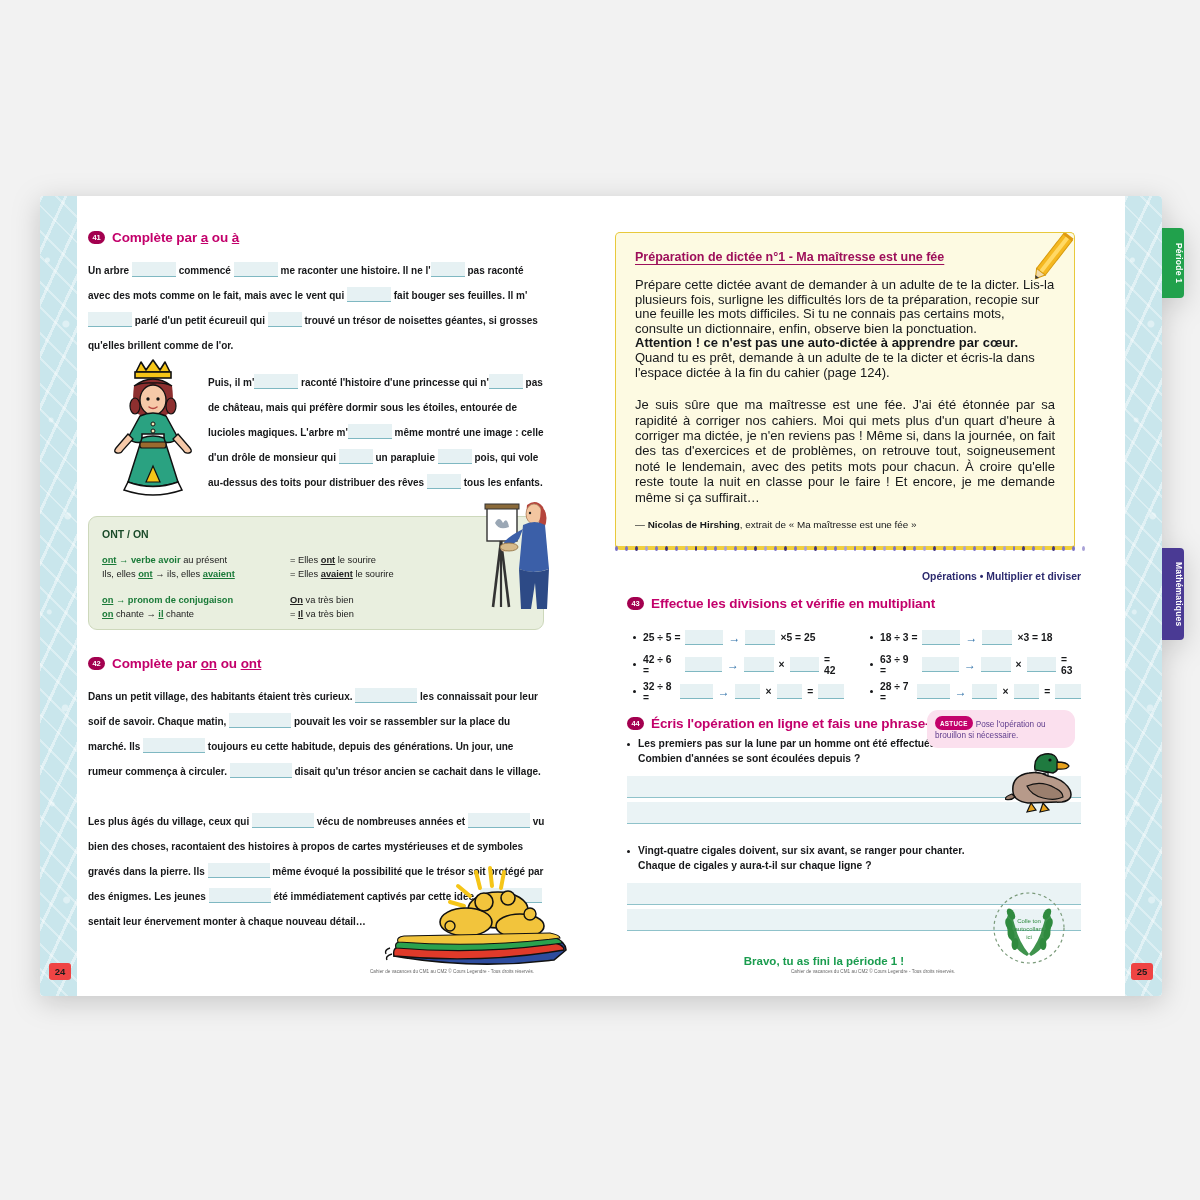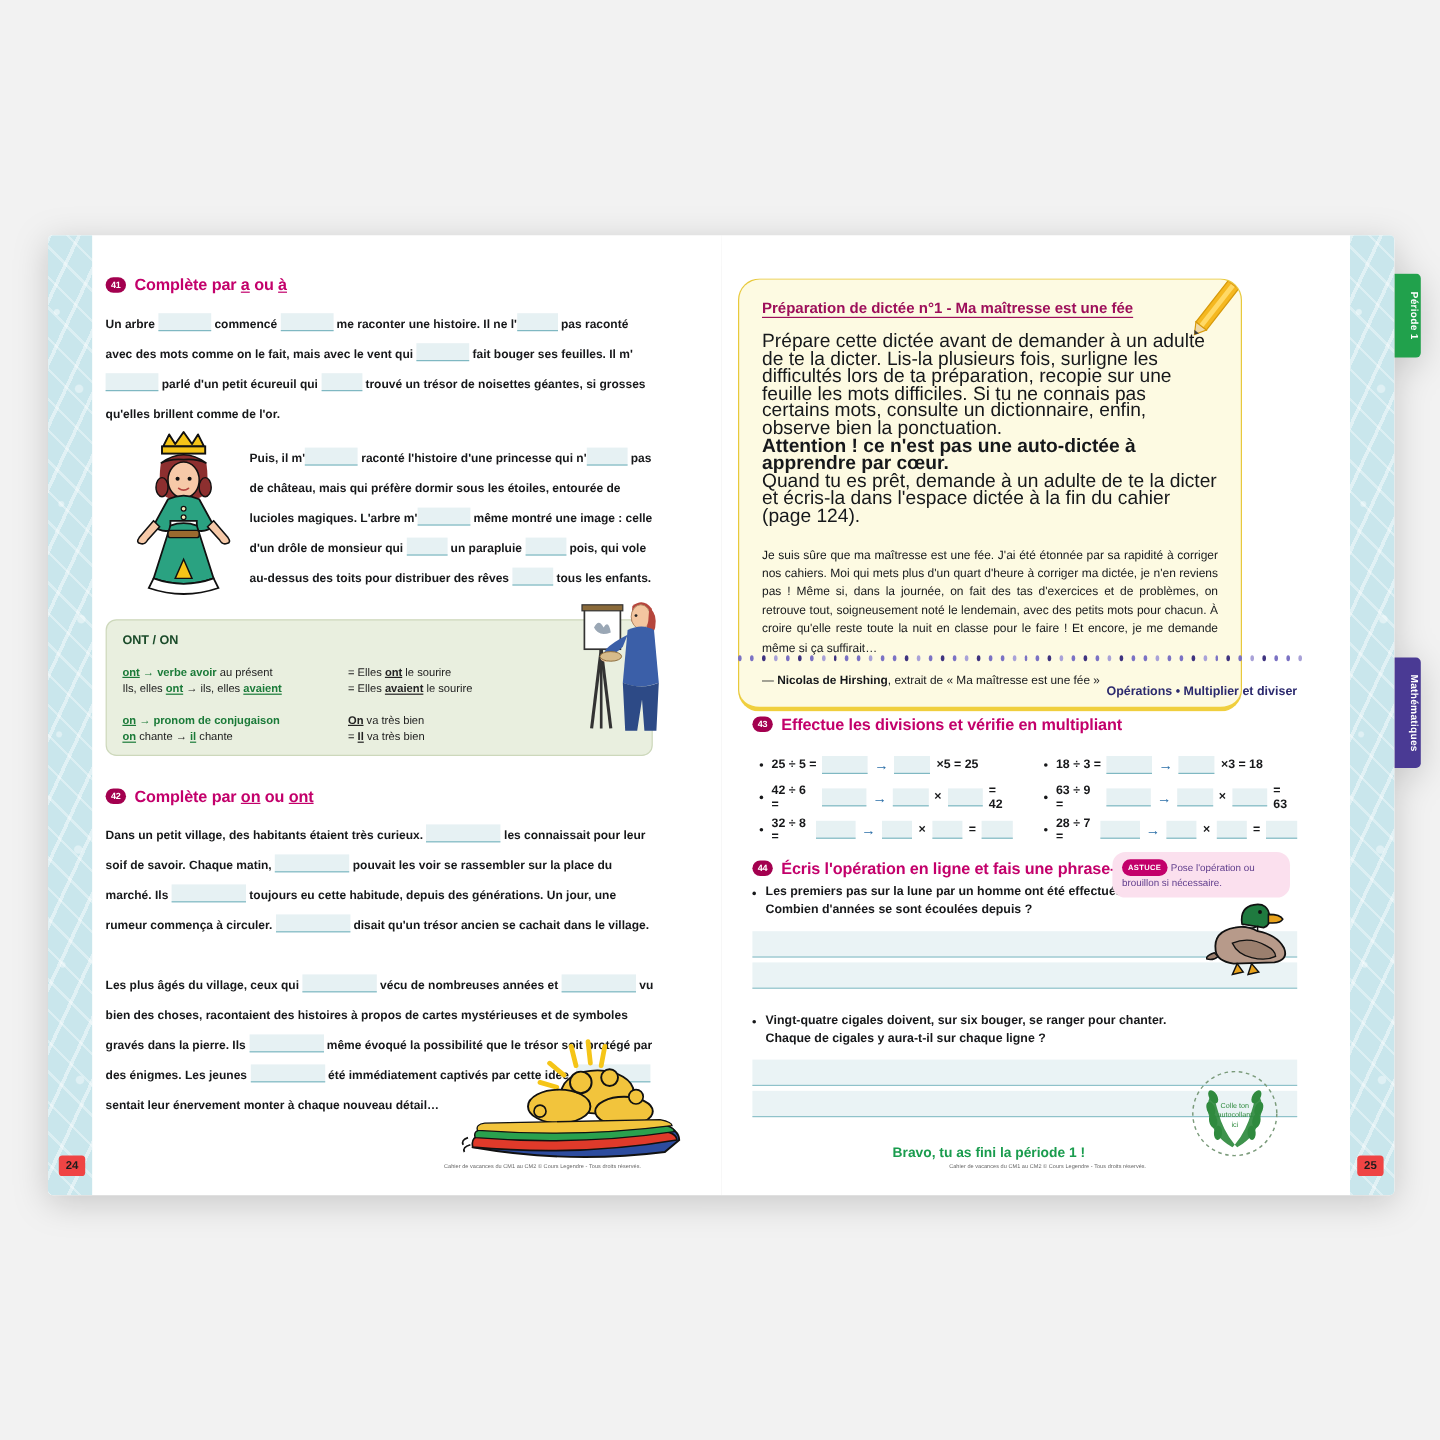--- a/index.html
+++ b/index.html
@@ -121,22 +121,22 @@
     border:1px solid #e8c93c;
     border-bottom:4px solid #f0cf3e;
     border-radius:5px;
     padding:17px 19px 16px 19px;
     overflow:hidden;
   }
   #dictation-title {
     color:#9d0f5a; font-weight:bold; font-size:12.5px;
     text-decoration:underline; text-underline-offset:3px;
   }
-  .dict-txt { font-size:16px; line-height:14.6px; color:#16181b; }
-  .dict-extract { font-size:10px; line-height:15.4px; color:#16181b; text-align:justify; }
+  .dict-txt { font-size:13px; line-height:14.6px; color:#16181b; }
+  .dict-extract { font-size:13px; line-height:15.4px; color:#16181b; text-align:justify; }
 
   
   #pencil-icon {
     position:absolute; right:-6px; top:-4px;
     width:58px; height:58px;
     transform:rotate(0deg);
   }
 
   
   #dot-divider { display:flex; align-items:center; gap:7px; }
@@ -338,21 +338,21 @@
   </div>
 
   <div class="page page-right">
     <div class="edge-strip edge-right"></div>
 
     <div class="side-tab" id="tab-periode">Période 1</div>
     <div class="side-tab" id="tab-matiere">Mathématiques</div>
 
     <div class="content content-right">
 
-      <div id="dictation-box" style="position:absolute;top:36px;left:0;width:420px;border-radius:18px;">
+      <div id="dictation-box" style="position:absolute;top:36px;left:0;width:460px;">
         <svg id="pencil-icon" viewBox="0 0 58 58">
           <g transform="rotate(38 29 29)">
             <rect x="24" y="2" width="11" height="44" fill="#f5b820" stroke="#d79a0c" stroke-width="1"></rect>
             <rect x="27.5" y="2" width="4" height="44" fill="#ffd966"></rect>
             <path d="M24 46 l5.5 9 l5.5 -9 z" fill="#f0d9a8" stroke="#d79a0c" stroke-width="1"></path>
             <path d="M27 52 l2.5 3 l2.5 -3 z" fill="#3a3a3a"></path>
             <rect x="24" y="0" width="11" height="3" fill="#e09a12"></rect>
           </g>
         </svg>
 
@@ -519,21 +519,21 @@
 
         <div class="prob" style="margin-top:6px;">
           <span class="bullet" style="margin-top:6px;"></span>
           <span><span>Les premiers pas sur la lune par un homme ont été effectués en 1969.</span><br><span>Combien d'années se sont écoulées depuis ?</span></span>
         </div>
         <div class="ans-line" style="margin-top:10px;"></div>
         <div class="ans-line" style="margin-top:4px;"></div>
 
         <div class="prob" style="margin-top:20px;">
           <span class="bullet" style="margin-top:6px;"></span>
-          <span><span>Vingt-quatre cigales doivent, sur six bouger, se ranger pour chanter.</span><br><span>Chaque de cigales y aura-t-il sur chaque ligne ?</span></span>
+          <span><span>Vingt-quatre cigales doivent, sur six avant, se ranger pour chanter.</span><br><span>Chaque de cigales y aura-t-il sur chaque ligne ?</span></span>
         </div>
         <div class="ans-line" style="margin-top:10px;"></div>
         <div class="ans-line" style="margin-top:4px;"></div>
 
         <div id="bravo" style="margin-top:24px;padding-right:60px;">Bravo, tu as fini la période 1 !</div>
       </div>
 
       <svg class="illus" style="left:372px;top:692px;" width="84" height="80" viewBox="0 0 84 80">
         <circle cx="42" cy="40" r="35" fill="none" stroke="#7a9a7a" stroke-width="1.2" stroke-dasharray="3 3"></circle>
         <g fill="#2f8a3e">

